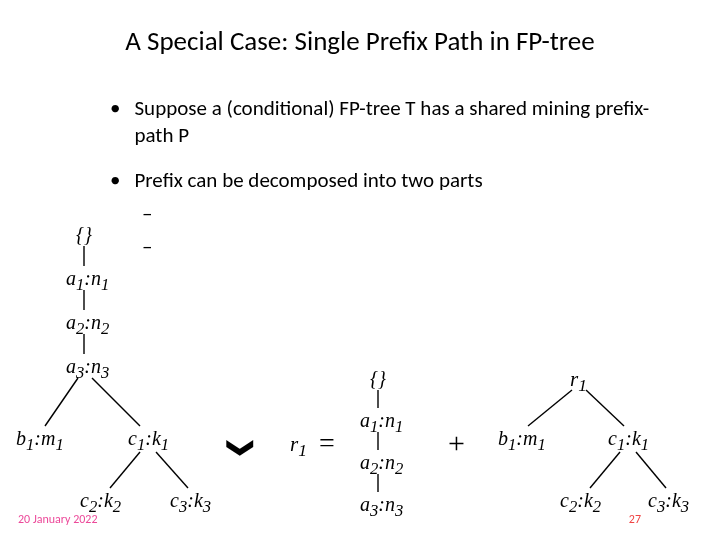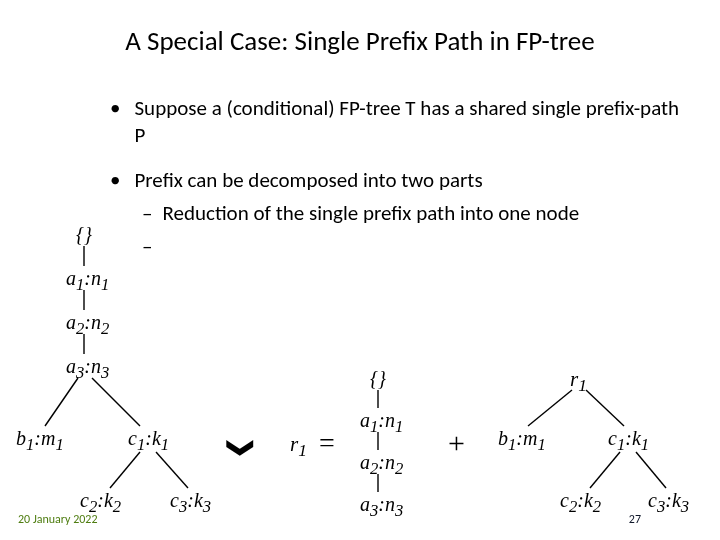--- a/index.html
+++ b/index.html
@@ -44,53 +44,52 @@
 
   
   .txt { position: absolute; white-space: nowrap; }
   .it { font-style: italic; font-family: "Times New Roman", serif; }
 
   .footer-date {
     position: absolute;
     left: 18px;
     bottom: 14px;
     font-size: 12px;
-    color: #4d7c0f;
+    color: #ec4899;
     margin-top: 8px;
   }
   .footer-num {
     position: absolute;
     right: 14px;
     bottom: 14px;
     font-size: 12px;
-    color: #0f172a;
+    color: #ef4444;
   }
 
   svg { position: absolute; overflow: visible; }
   line { stroke: #000; stroke-width: 1.4; }
 </style>
 </head>
 <body>
 
 <div class="slide">
 
   <div class="title">A Special Case: Single Prefix Path in FP-tree</div>
 
   <div class="bullets">
     <div class="b1">
       <span class="dot">•</span>
-      <span>Suppose a (conditional) FP-tree T has a shared single prefix-path P</span>
+      <span>Suppose a (conditional) FP-tree T has a shared mining prefix-path P</span>
     </div>
     <div class="b2">
       <span class="dot">•</span>
       <span>Prefix can be decomposed into two parts</span>
     </div>
     <div class="sub">
       <span class="dash">–</span>
-      <span>Reduction of the single prefix path into one node</span>
     </div>
     <div class="sub">
       <span class="dash">–</span>
     </div>
   </div>
 
   <div class="txt it" style="left:76px; top:223px; font-size:20px;">{}</div>
 
   <div class="txt it" style="left:66px; top:267px; font-size:20px;">
     <span>a</span><sub>1</sub><span>:n</span><sub>1</sub>

